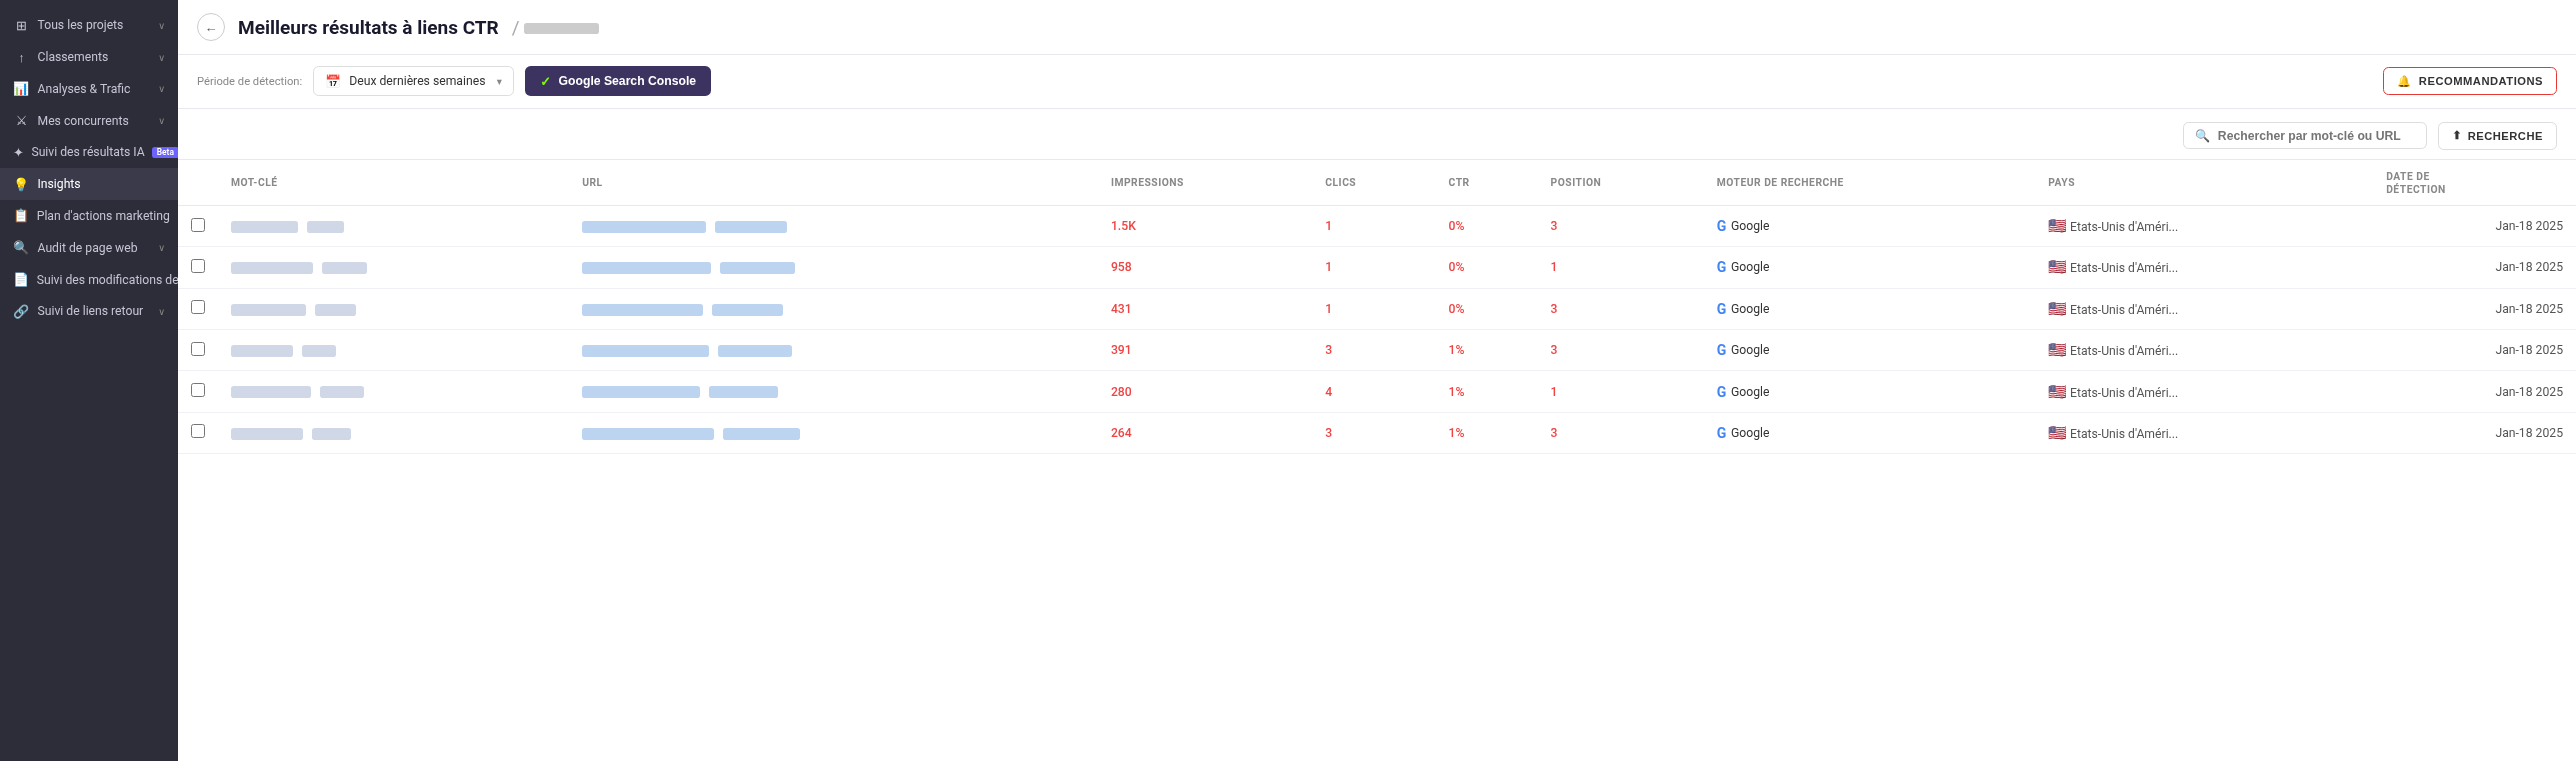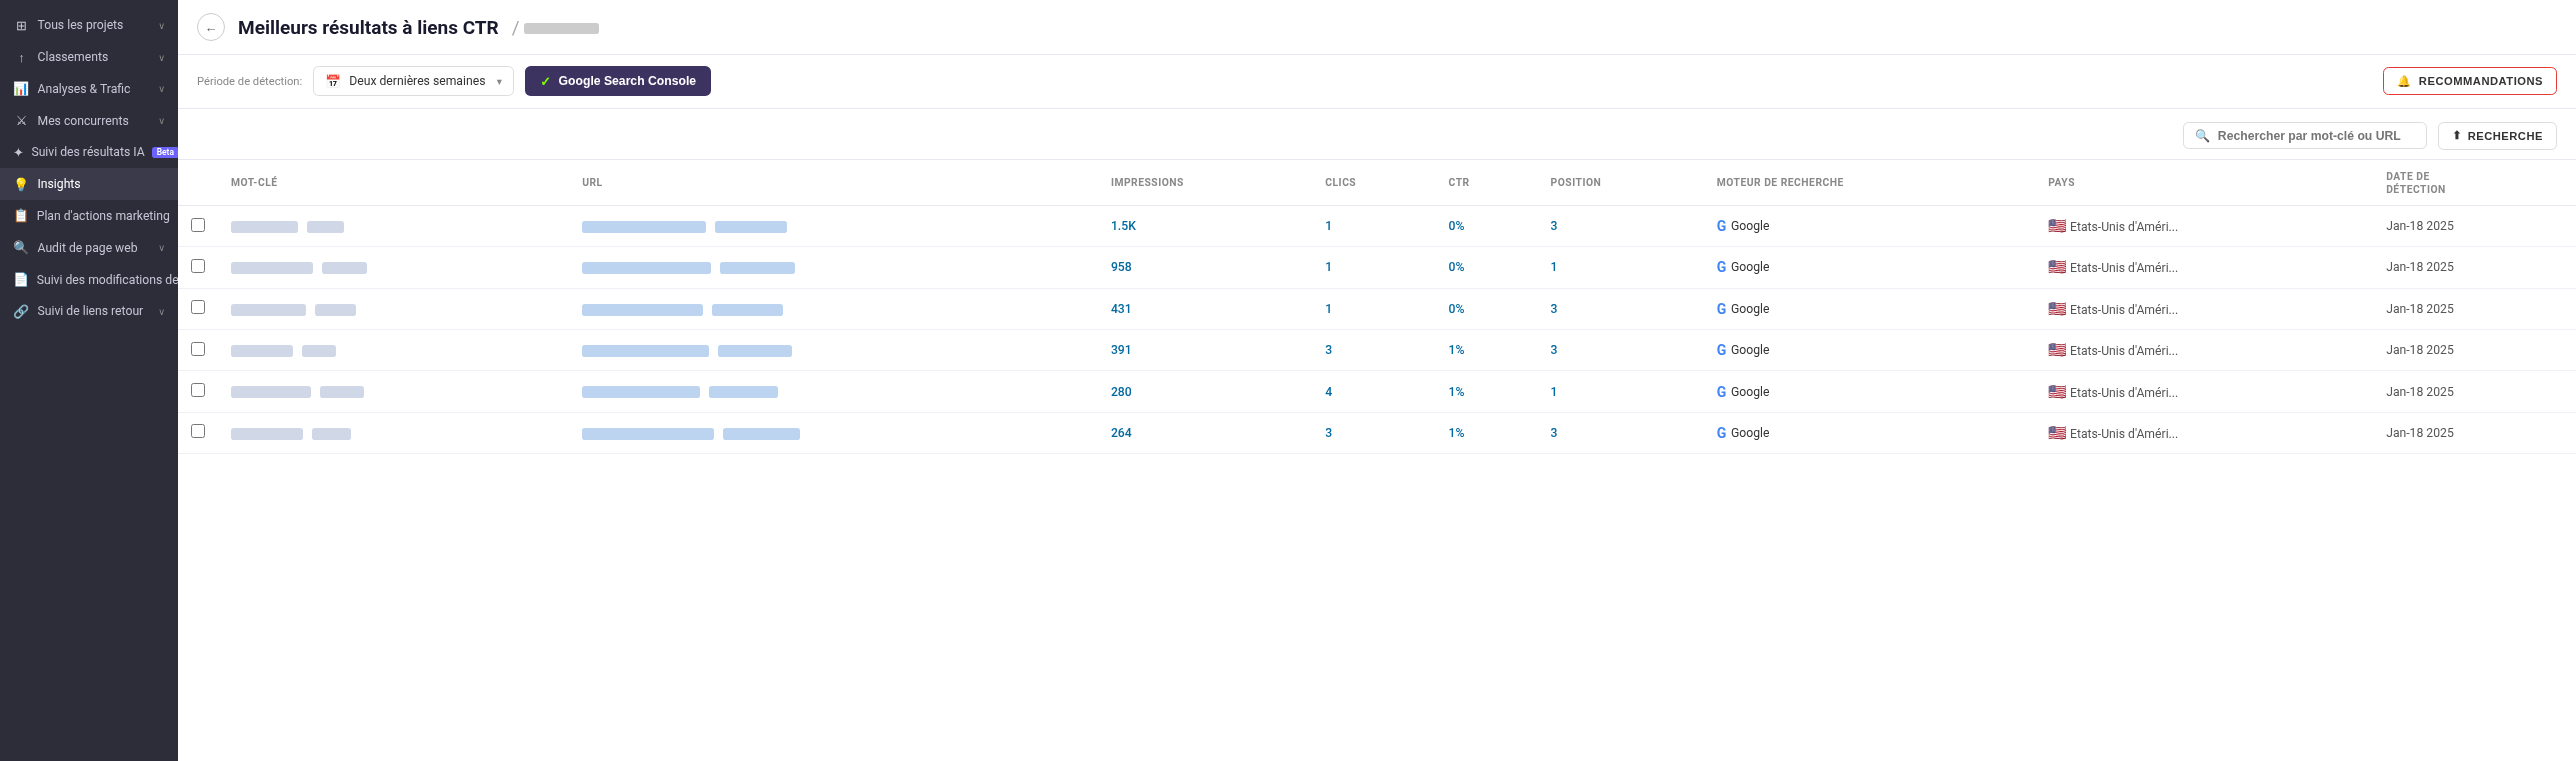--- a/index.html
+++ b/index.html
@@ -240,23 +240,23 @@
       font-size: 12.2px;
     }
     .g-icon {
       font-size: 14px;
       font-weight: 700;
     }
 
     .flag-emoji { font-size: 15px; }
     .country-text { color: #555; font-size: 12.2px; }
 
-    .date-text { color: #555; font-size: 12.2px; white-space: nowrap; }
-
-    .num-cell { color: #0369a1; font-weight: 500; }
+    .date-text { color: #555; font-size: 12.2px; white-space: nowrap; text-align: right; }
+
+    .num-cell { color: #ef4444; font-weight: 500; }
   </style>
 </head>
 <body>
 
 <nav class="sidebar">
   <div class="sidebar-item">
     <span class="icon">⊞</span>
     <span class="label">Tous les projets</span>
     <span class="chevron">∨</span>
   </div>

